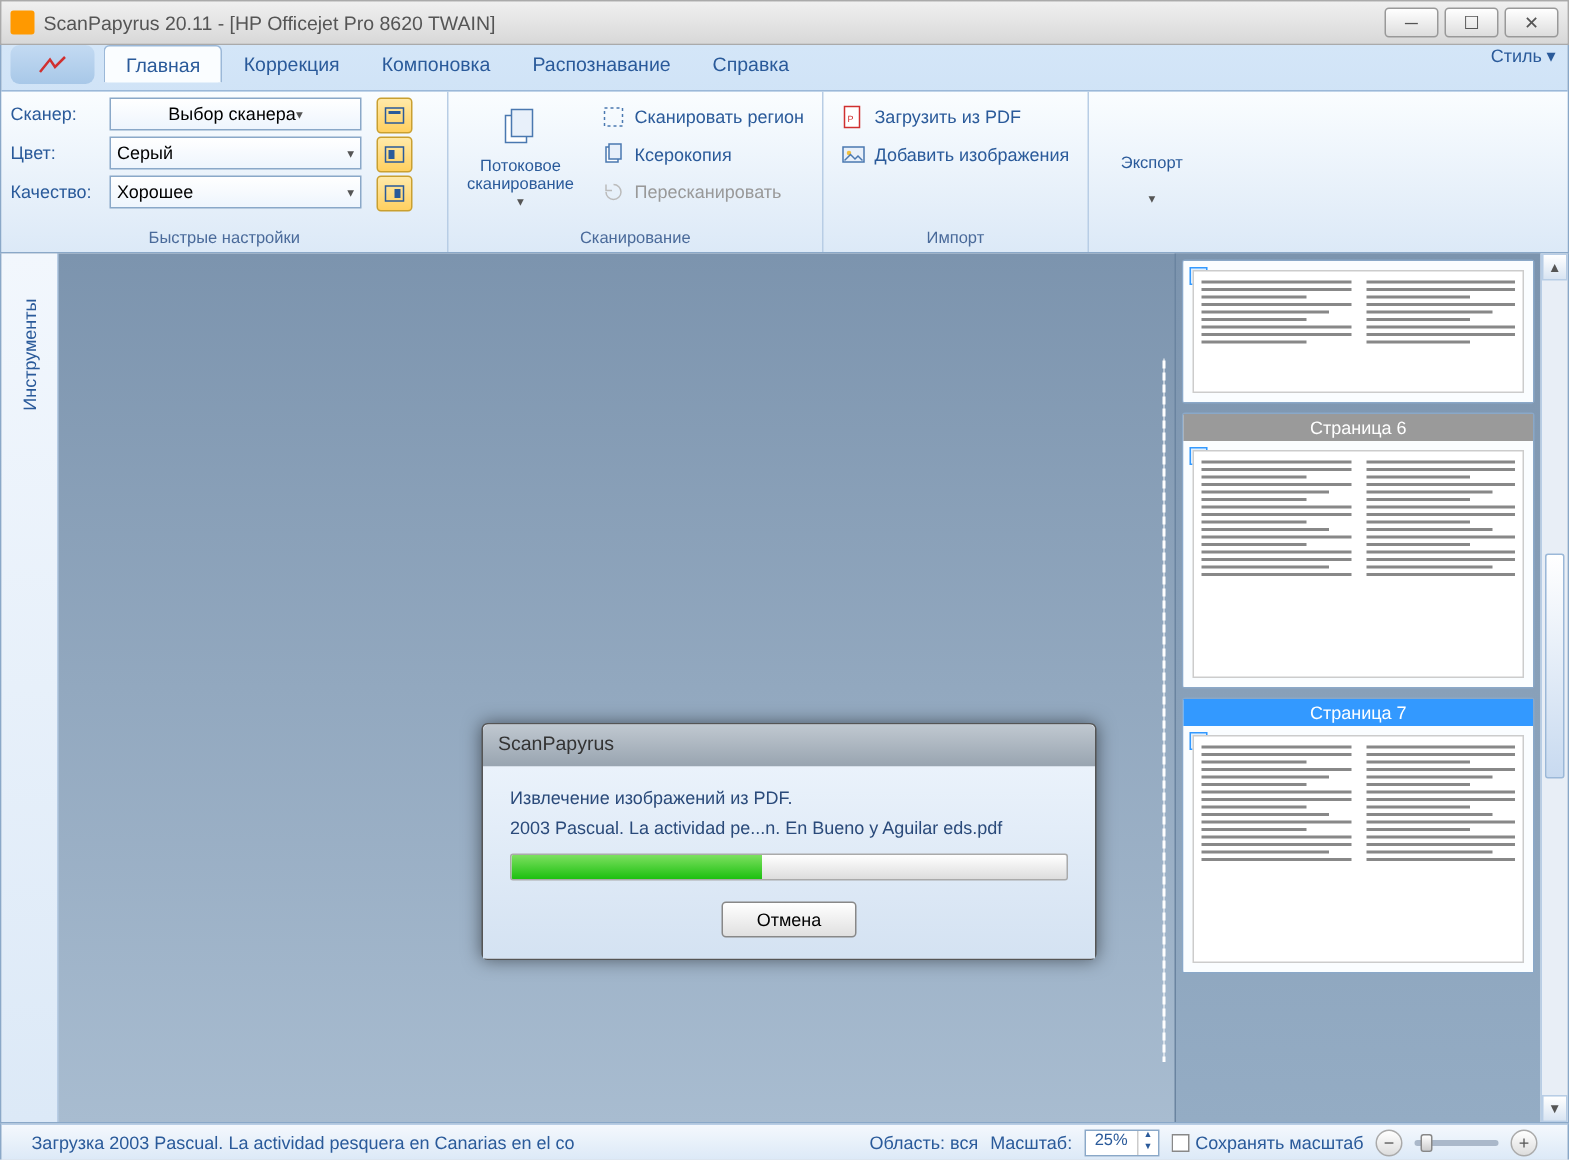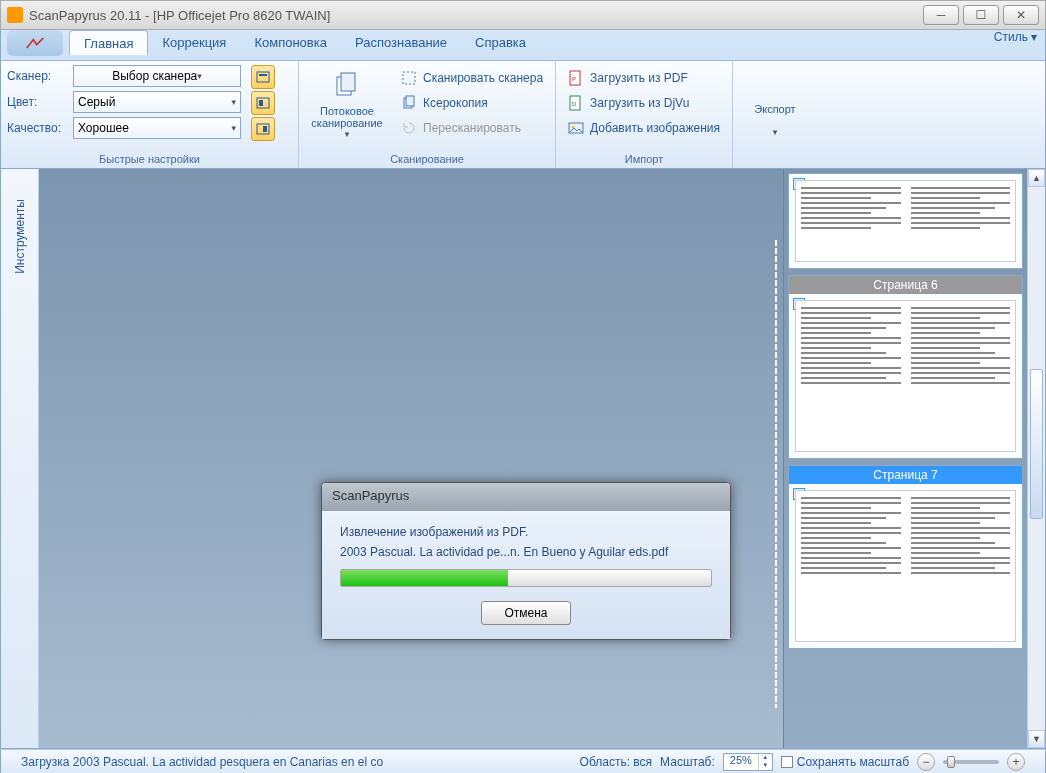--- a/index.html
+++ b/index.html
@@ -186,21 +186,21 @@
 сканирование</span>
             <span class="car">▾</span>
         </div>
         <div class="vlist">
           <div class="lbtn">
               <span class="ico">
                 <svg viewBox="0 0 16 16">
                   <rect x="2" y="2" width="12" height="12" fill="none" stroke="#4a78b0" stroke-dasharray="2"></rect>
                 </svg>
               </span>
-              <span>Сканировать сканера</span>
+              <span>Сканировать регион</span>
             </div>
           <div class="lbtn">
               <span class="ico">
                 <svg viewBox="0 0 16 16">
                   <rect x="3" y="3" width="8" height="10" fill="#fff" stroke="#4a78b0"></rect>
                   <rect x="5" y="1" width="8" height="10" fill="#e8f0fa" stroke="#4a78b0"></rect>
                 </svg>
               </span>
               <span>Ксерокопия</span>
             </div>
@@ -226,29 +226,20 @@
                 <svg viewBox="0 0 16 16">
                   <rect x="2" y="1" width="10" height="14" fill="#fff" stroke="#d03030"></rect>
                   <text x="4" y="11" font-size="6" fill="#d03030">P</text>
                 </svg>
               </span>
               <span>Загрузить из PDF</span>
             </div>
           <div class="lbtn">
               <span class="ico">
                 <svg viewBox="0 0 16 16">
-                  <rect x="2" y="1" width="10" height="14" fill="#fff" stroke="#2a8a4a"></rect>
-                  <text x="4" y="11" font-size="6" fill="#2a8a4a">D</text>
-                </svg>
-              </span>
-              <span>Загрузить из DjVu</span>
-            </div>
-          <div class="lbtn">
-              <span class="ico">
-                <svg viewBox="0 0 16 16">
                   <rect x="1" y="3" width="14" height="10" fill="#e8f0fa" stroke="#4a78b0"></rect>
                   <circle cx="5" cy="7" r="1.5" fill="#f0c040"></circle>
                   <path d="M2 12l4-4 3 3 2-2 3 3" fill="none" stroke="#4a78b0"></path>
                 </svg>
               </span>
               <span>Добавить изображения</span>
             </div>
         </div>
       </div>
       <div class="rgroup-label">Импорт</div>

